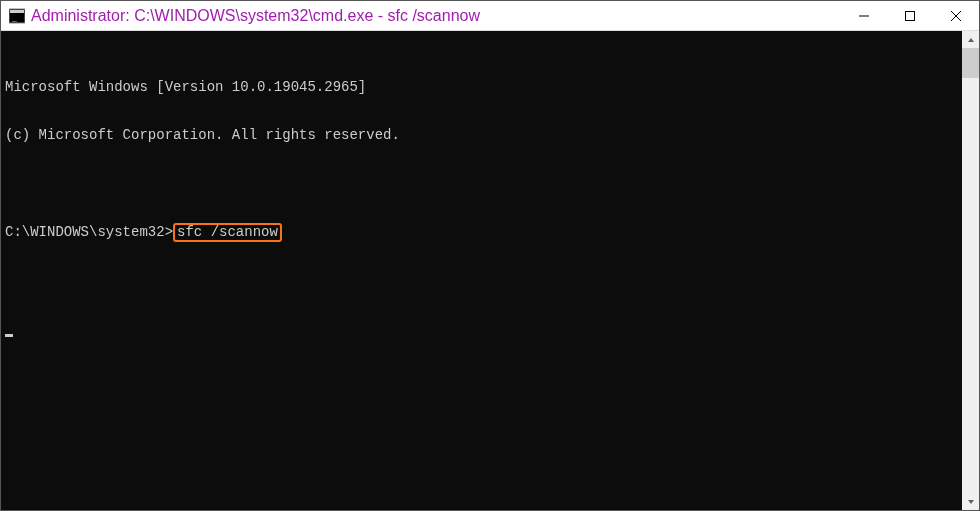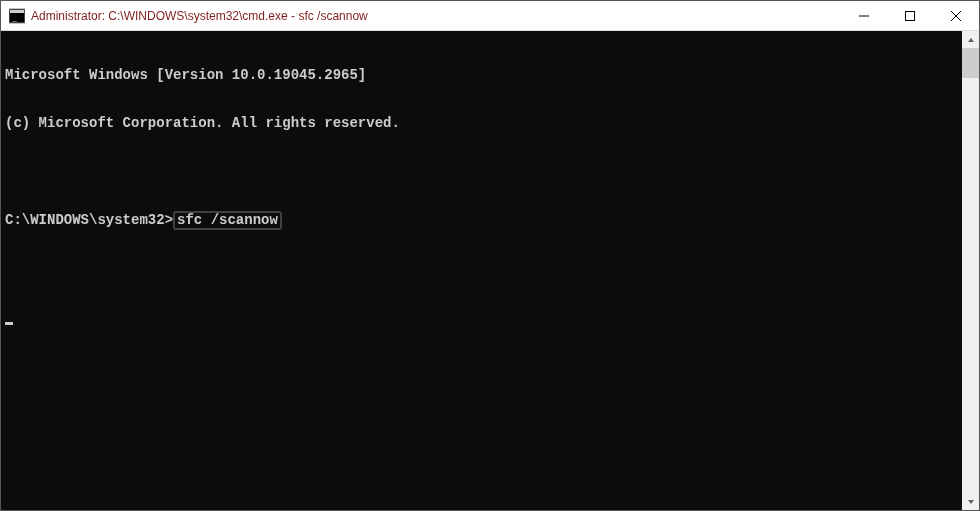--- a/index.html
+++ b/index.html
@@ -33,22 +33,22 @@
     .titlebar-icon {
       width: 16px;
       height: 16px;
       margin-left: 8px;
       margin-right: 6px;
       display: flex;
       align-items: center;
       justify-content: center;
     }
     .titlebar-title {
-      font-size: 12px;
-      color: #7f1d1d;
+      font-size: 16px;
+      color: #a21caf;
       flex: 1;
       white-space: nowrap;
       overflow: hidden;
     }
     .window-controls {
       display: flex;
       height: 100%;
     }
     .win-btn {
       width: 46px;
@@ -69,30 +69,29 @@
       display: flex;
       min-height: 0;
     }
     .terminal {
       flex: 1;
       background: #0c0c0c;
       color: #cccccc;
       font-family: Consolas, "Courier New", monospace;
       font-size: 14px;
       line-height: 16px;
-      padding: 4px 4px;
+      padding: 16px 4px;
       white-space: pre;
       overflow: hidden;
-      font-weight: bold;
     }
     .term-line {
       display: block;
     }
     .highlight {
-      border: 2px solid #404040;
+      border: 2px solid #f97316;
       border-radius: 3px;
       padding: 0 2px;
       display: inline-block;
       line-height: 15px;
     }
     .cursor {
       display: inline-block;
       width: 8px;
       height: 3px;
       background: #cccccc;

